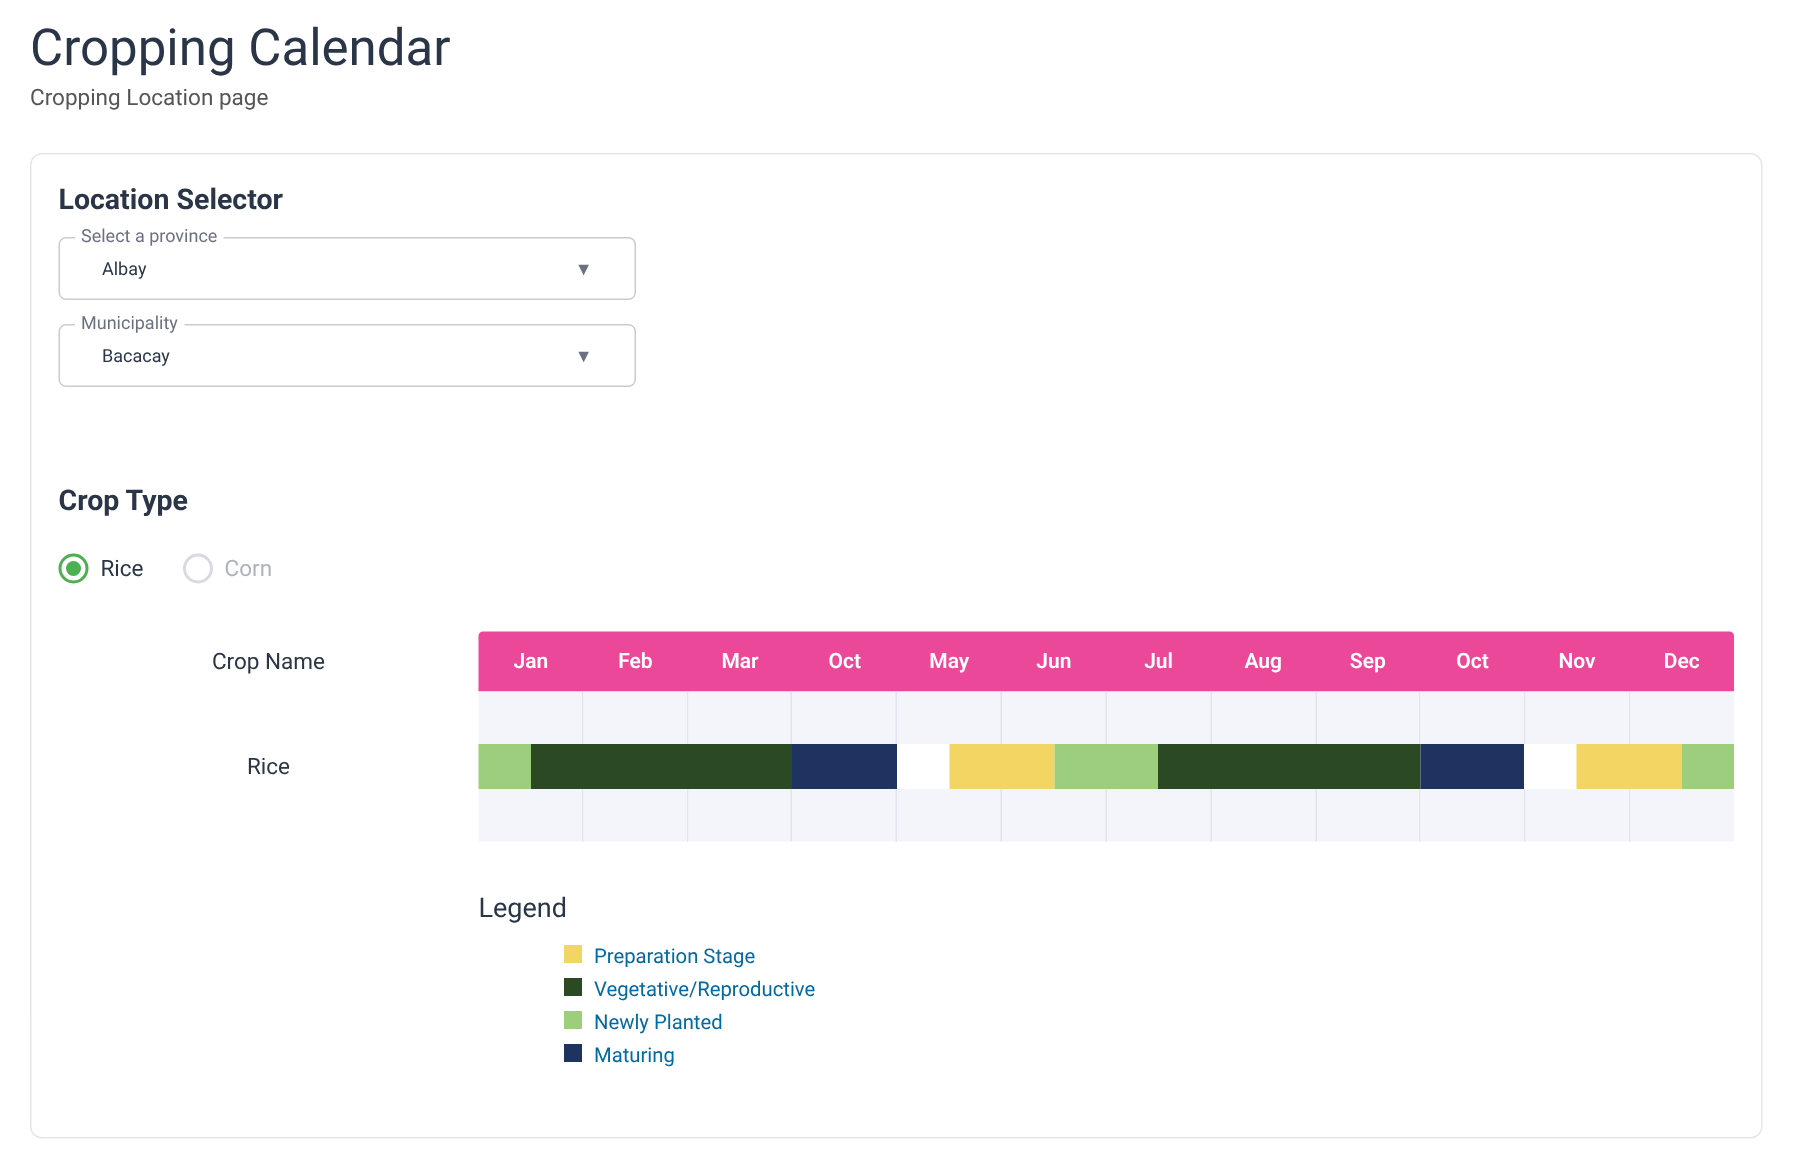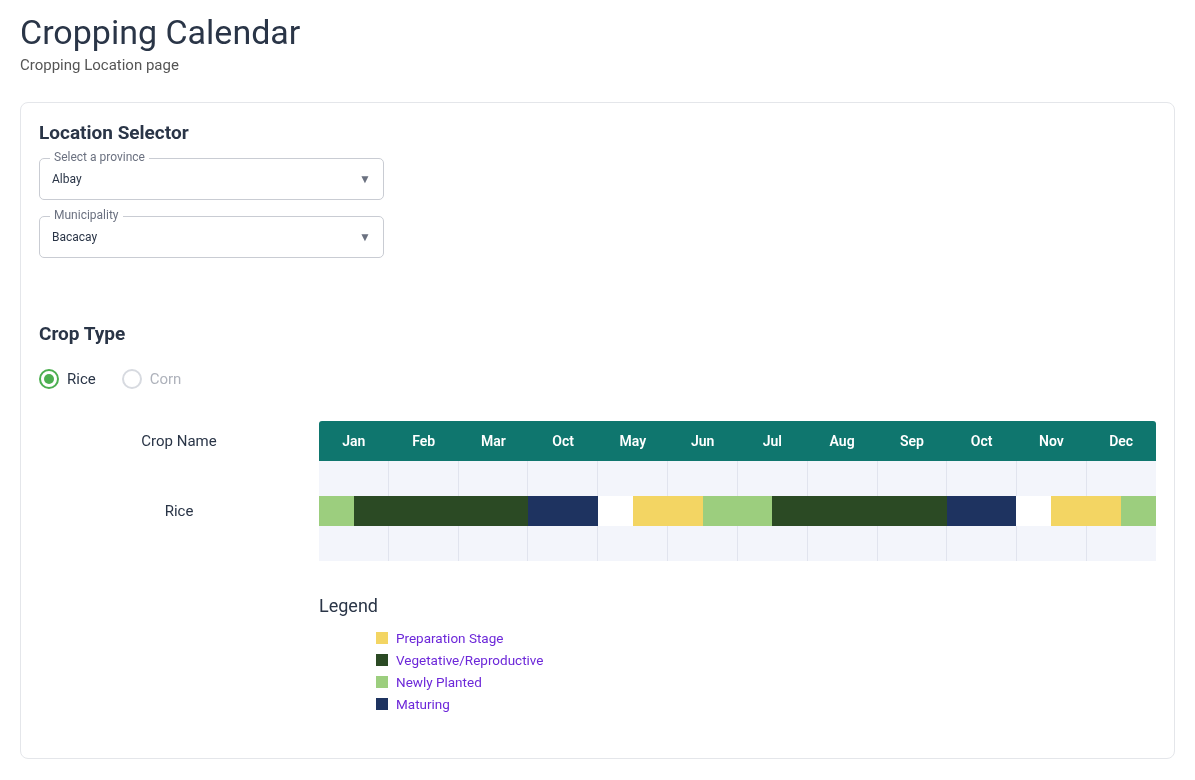--- a/index.html
+++ b/index.html
@@ -35,25 +35,25 @@
     margin: 0 0 14px 0;
   }
   .loc-col { width: 380px; }
   .crop-col { flex: 1; }
   
   .field {
     position: relative;
     border: 1px solid #c9ccd3;
     border-radius: 5px;
     height: 42px;
-    width: 345px;
+    width: 385px;
     margin-bottom: 16px;
     display: flex;
     align-items: center;
-    padding: 0 12px;
+    padding: 0 28px;
     background: #fff;
     cursor: pointer;
   }
   .field .float-label {
     position: absolute;
     top: -9px;
     left: 10px;
     background: #fff;
     padding: 0 4px;
     font-size: 12px;
@@ -108,21 +108,21 @@
   }
   .rowhead-col .rowname {
     height: 100px;
     display: flex; align-items: center; justify-content: center;
     font-size: 15px;
     color: #2a3547;
   }
   .grid-col { flex: 1; }
   .months-header {
     display: flex;
-    background: #0f766e;
+    background: #ec4899;
     color: #fff;
     height: 40px;
     border-radius: 3px 3px 0 0;
   }
   .months-header > div {
     flex: 1;
     display: flex; align-items: center; justify-content: center;
     font-size: 14px;
     font-weight: 600;
   }
@@ -153,21 +153,21 @@
   }
   .c-prep     { background: #f3d563; }
   .c-planted  { background: #9cce7e; }
   .c-veg      { background: #2b4a24; }
   .c-mature   { background: #1e3360; }
 
   
   .legend-block { margin-left: 280px; margin-top: 34px; }
   .legend-title { font-weight: 400; font-size: 18px; margin-bottom: 14px; color: #2a3547; }
   .legend-items { padding-left: 40px; }
-  .legend-item { display: flex; align-items: center; gap: 8px; font-size: 13.5px; color: #6d28d9; margin-bottom: 6px; padding-left: 17px; }
+  .legend-item { display: flex; align-items: flex-start; gap: 8px; font-size: 13.5px; color: #0369a1; margin-bottom: 6px; padding-left: 17px; }
   .swatch { width: 12px; height: 12px; display: inline-block; }
 </style>
 </head>
 <body>
 
 <div class="page">
   <h1 class="page-title">Cropping Calendar</h1>
   <p class="page-subtitle">Cropping Location page</p>
 
   <div class="card">

